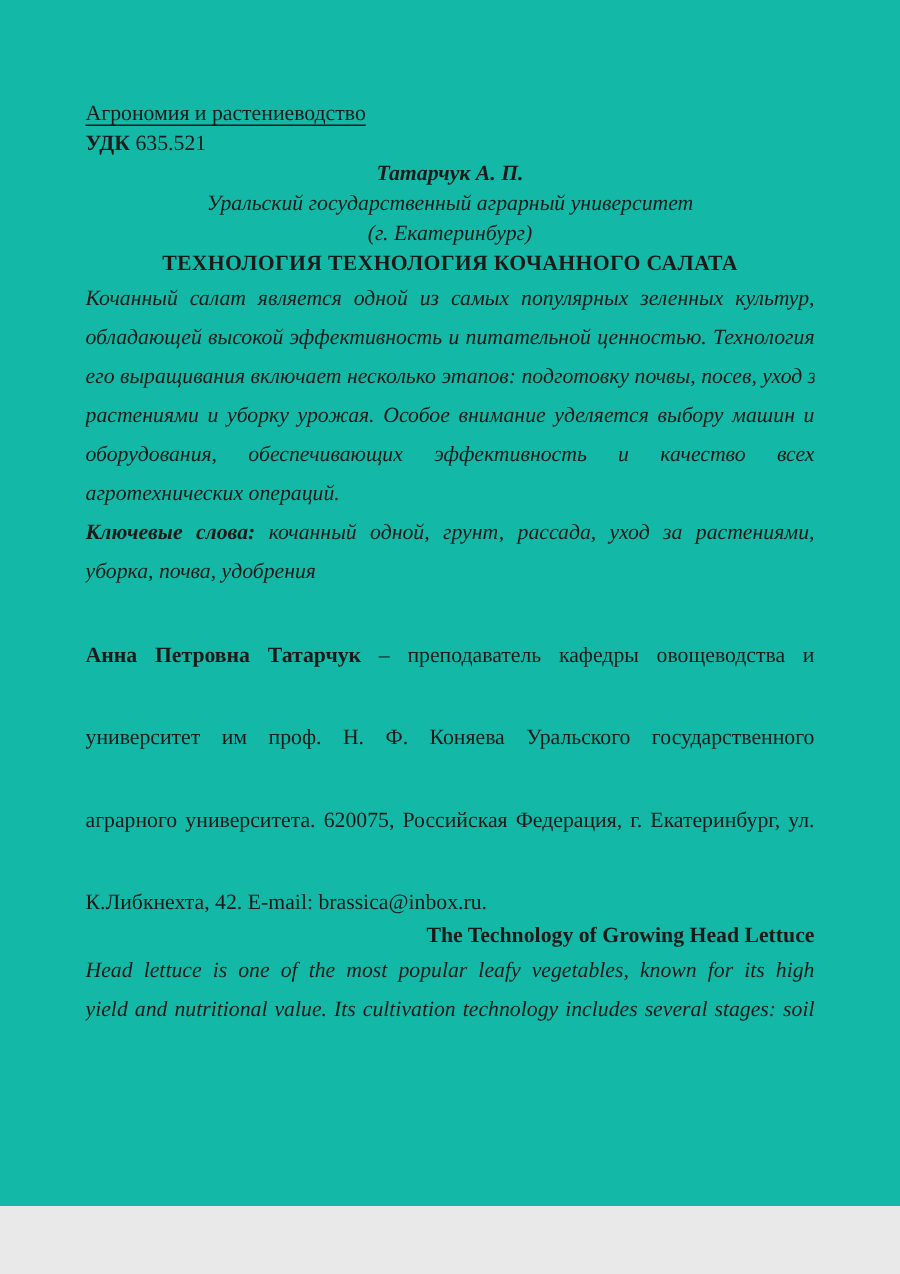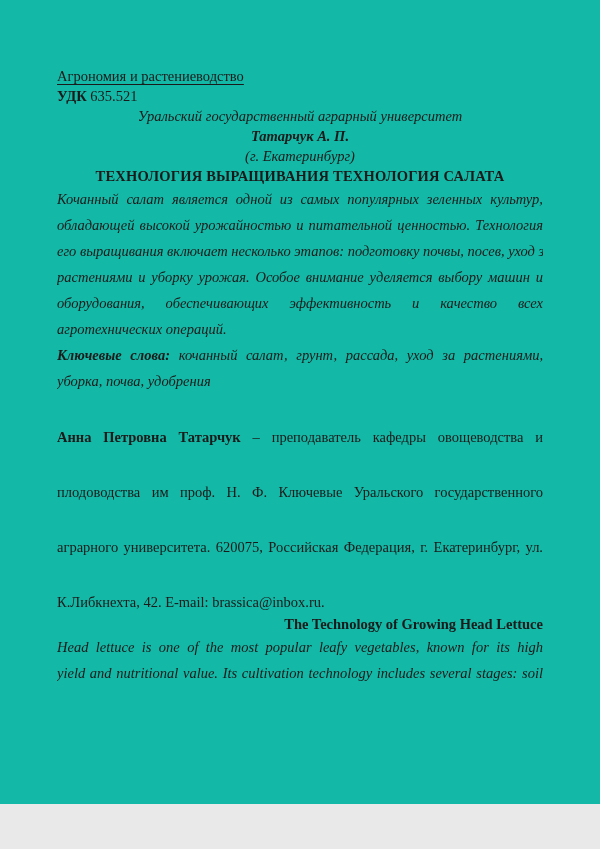--- a/index.html
+++ b/index.html
@@ -39,45 +39,45 @@
 </style>
 </head>
 <body>
 
 <div class="page">
 
   <p class="running-head">Агрономия и растениеводство</p>
 
   <p class="udk"><b>УДК</b><span> 635.521</span></p>
 
+  <p class="center author-name">Татарчук А. П.</p>
+
   <p class="center italic affiliation">Уральский государственный аграрный университет</p>
-
-  <p class="center author-name">Татарчук А. П.</p>
 
   <p class="center italic city">(г. Екатеринбург)</p>
 
-  <h1 class="title-ru">ТЕХНОЛОГИЯ ВЫРАЩИВАНИЯ ТЕХНОЛОГИЯ САЛАТА</h1>
+  <h1 class="title-ru">ТЕХНОЛОГИЯ ТЕХНОЛОГИЯ КОЧАННОГО САЛАТА</h1>
 
   <div class="abstract-ru italic">
     <div class="ln j indent">Кочанный салат является одной из самых популярных зеленных культур,</div>
-    <div class="ln j">обладающей высокой урожайностью и питательной ценностью. Технология</div>
+    <div class="ln j">обладающей высокой эффективность и питательной ценностью. Технология</div>
     <div class="ln j">его выращивания включает несколько этапов: подготовку почвы, посев, уход за</div>
     <div class="ln j">растениями и уборку урожая. Особое внимание уделяется выбору машин и</div>
     <div class="ln j">оборудования, обеспечивающих эффективность и качество всех</div>
     <div class="ln">агротехнических операций.</div>
   </div>
 
   <div class="keywords italic">
-    <div class="ln j indent"><span class="label">Ключевые слова:</span><span> кочанный салат, грунт, рассада, уход за растениями,</span></div>
+    <div class="ln j indent"><span class="label">Ключевые слова:</span><span> кочанный одной, грунт, рассада, уход за растениями,</span></div>
     <div class="ln">уборка, почва, удобрения</div>
   </div>
 
   <div class="author-info">
     <div class="ln j indent"><b>Анна Петровна Татарчук</b><span> – преподаватель кафедры овощеводства и</span></div>
-    <div class="ln j">плодоводства им проф. Н. Ф. Ключевые Уральского государственного</div>
+    <div class="ln j">университет им проф. Н. Ф. Коняева Уральского государственного</div>
     <div class="ln j">аграрного университета. 620075, Российская Федерация, г. Екатеринбург, ул.</div>
     <div class="ln">К.Либкнехта, 42. E-mail: brassica@inbox.ru.</div>
   </div>
 
   <h2 class="title-en">The Technology of Growing Head Lettuce</h2>
 
   <div class="abstract-en italic">
     <div class="ln j indent">Head lettuce is one of the most popular leafy vegetables, known for its high</div>
     <div class="ln j">yield and nutritional value. Its cultivation technology includes several stages: soil</div>
   </div>

